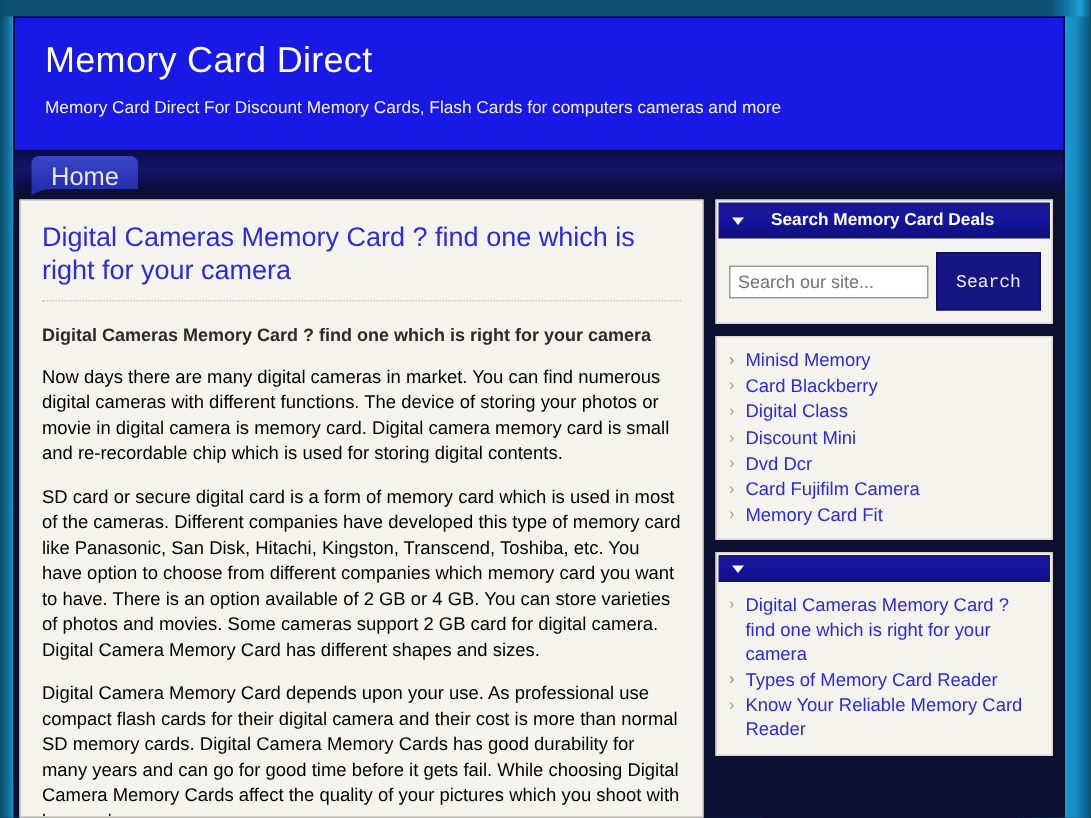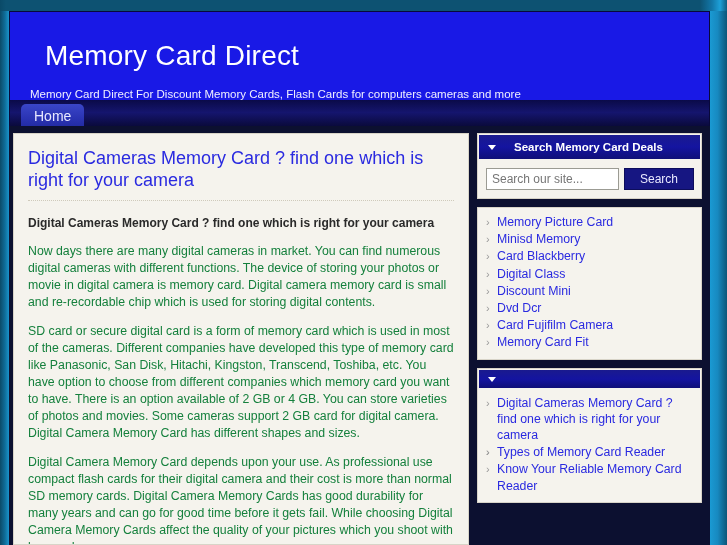--- a/index.html
+++ b/index.html
@@ -53,22 +53,22 @@
   .site-header {
     position: relative;
     height: 89px;
     background: #1919e6;
     border: 1px solid #08083a;
     border-bottom: none;
     padding: 14px 20px 0 20px;
     overflow: hidden;
   }
   .site-title {
-    margin: 15px;
-    font-size: 28px;
+    margin: 0;
+    font-size: 24px;
     font-weight: normal;
     color: #ffffff;
     letter-spacing: 0.2px;
     line-height: 30px;
   }
   .site-desc {
     margin: 8px 0 0 0;
     font-size: 11.5px;
     font-weight: normal;
     color: #f0f0ff;
@@ -82,34 +82,35 @@
     height: 26px;
     background: linear-gradient(to bottom, #0a0a48 0%, #15156e 48%, #0a0a3c 100%);
     border-left: 1px solid #08083a;
     border-right: 1px solid #08083a;
     padding-left: 11px;
   }
   .nav-item {
     display: inline-block;
     margin-top: 4px;
     padding: 4px 13px 5px 13px;
-    font-size: 14px;
+    font-size: 17px;
     color: #e8e8ff;
     background: linear-gradient(to bottom, #3a46c8 0%, #2b34b4 55%, #2029a0 100%);
     border-radius: 5px 5px 0 0;
     text-decoration: none;
     cursor: pointer;
   }
 
   
   .body-area {
     position: relative;
     height: 419px;
     padding: 7px 4px 0 4px;
     background: #0c1030;
+    border-radius: 26px;
   }
   .columns {
     display: flex;
     align-items: flex-start;
     gap: 8px;
   }
 
   .content-col {
     width: 456px;
     background: #f5f3ed;
@@ -132,21 +133,21 @@
     margin: 14px 0 0 0;
     font-size: 12px;
     font-weight: bold;
     color: #2a2a2a;
     line-height: 16px;
   }
   .entry-p {
     margin: 12px 0 0 0;
     font-size: 12.3px;
     line-height: 17px;
-    color: #15803d;
+    color: #000000;
     text-align: left;
   }
 
   .sidebar-col {
     width: 225px;
   }
   .widget {
     background: #f5f3ed;
     border: 1px solid #d8d4c8;
     margin-bottom: 8px;
@@ -187,22 +188,22 @@
     font-size: 12px;
     color: #333;
     padding: 3px 5px;
     border: 1px solid #9b9b93;
     background: #ffffff;
     height: 22px;
   }
   .search-btn {
     flex: 0 0 auto;
     width: 70px;
-    height: 22px;
-    font-family: Liberation Sans, sans-serif;
+    height: 39px;
+    font-family: Liberation Mono, monospace;
     font-size: 12px;
     color: #e9e9ff;
     background: #161682;
     border: 1px solid #0d0d5c;
     cursor: pointer;
   }
 
   .link-list {
     list-style: none;
     margin: 0;
@@ -267,21 +268,21 @@
             <div class="search-row">
               <input class="search-input" type="text" placeholder="Search our site..." style="">
               <button class="search-btn">Search</button>
             </div>
           </div>
         </div>
 
         <div class="widget">
           <div class="widget-body tight">
             <ul class="link-list">
-              <li><span class="bullet">›</span><span>Memory Picture Card</span></li>
+              <li><span class="bullet">›</span></li>
               <li><span class="bullet">›</span><span>Minisd Memory</span></li>
               <li><span class="bullet">›</span><span>Card Blackberry</span></li>
               <li><span class="bullet">›</span><span>Digital Class</span></li>
               <li><span class="bullet">›</span><span>Discount Mini</span></li>
               <li><span class="bullet">›</span><span>Dvd Dcr</span></li>
               <li><span class="bullet">›</span><span>Card Fujifilm Camera</span></li>
               <li><span class="bullet">›</span><span>Memory Card Fit</span></li>
             </ul>
           </div>
         </div>

